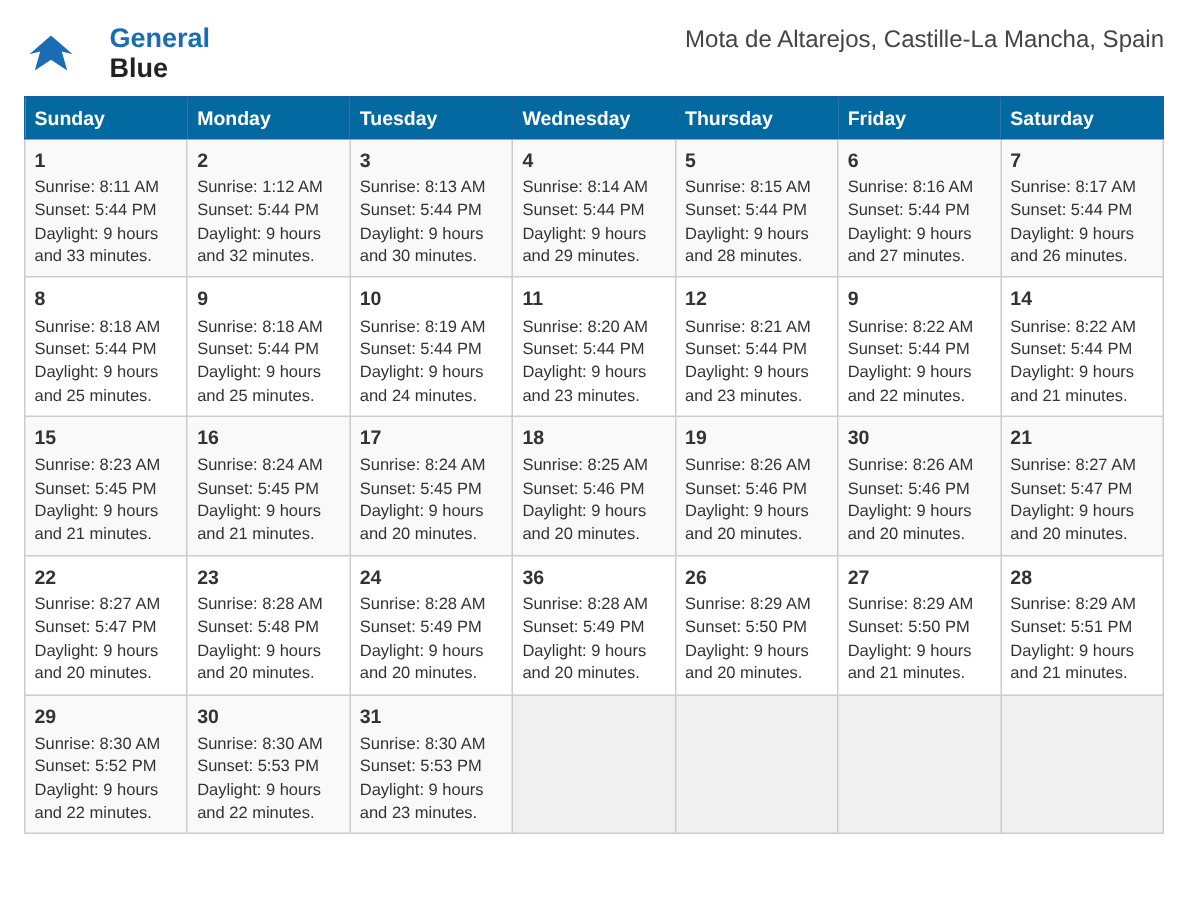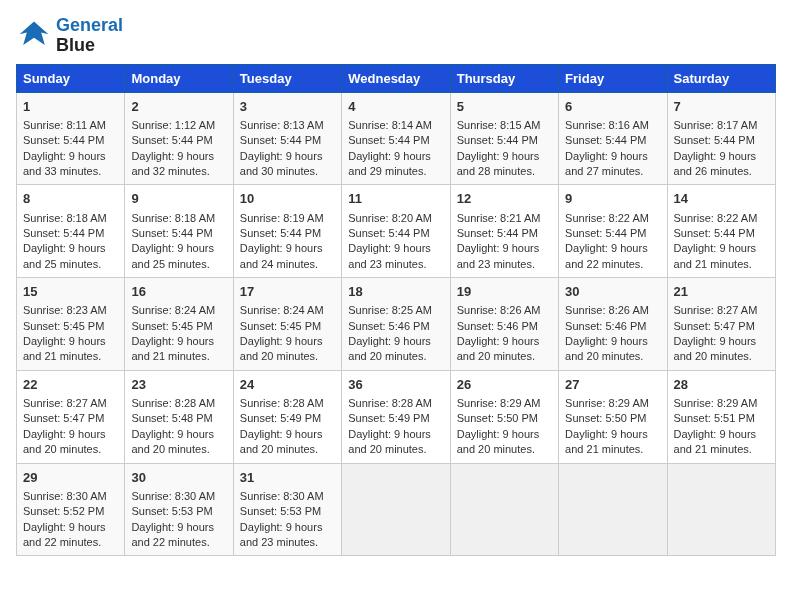--- a/index.html
+++ b/index.html
@@ -11,22 +11,22 @@
       padding: 16px;
     }
     .header-area {
       display: flex;
       justify-content: space-between;
       align-items: flex-start;
       margin-bottom: 4px;
     }
     .logo {
       display: flex;
-      align-items: center;
-      gap: 4px;
+      align-items: flex-end;
+      gap: 21px;
     }
     .logo-text {
       font-size: 18px;
       font-weight: bold;
       color: #222;
       line-height: 1.1;
     }
     .logo-text span {
       color: #1a6db5;
     }
@@ -48,21 +48,21 @@
       color: #444;
       margin-top: 2px;
     }
     table {
       width: 100%;
       border-collapse: collapse;
       margin-top: 8px;
       font-size: 11px;
     }
     thead tr th {
-      background-color: #1d4ed8;
+      background-color: #0369a1;
       color: #fff;
       text-align: left;
       padding: 6px 6px;
       font-size: 13px;
       font-weight: bold;
       border: 1px solid #1560a0;
     }
     tbody tr td {
       vertical-align: top;
       padding: 5px 6px;
@@ -92,20 +92,21 @@
   <div class="logo">
     <svg class="logo-bird" viewBox="0 0 40 40">
       <polygon points="20,4 36,18 28,16 32,30 20,22 8,30 12,16 4,18" fill="#1a6db5"></polygon>
     </svg>
     <div class="logo-text">
       <div><span>General</span></div>
       <div>Blue</div>
     </div>
   </div>
   <div class="title-area">
+    <div class="location-title">Mota de Altarejos, Castille-La Mancha, Spain</div>
   </div>
 </div>
 
 <table>
   <thead>
     <tr>
     <th>Sunday</th>
         <th>Monday</th>
         <th>Tuesday</th>
         <th>Wednesday</th>

